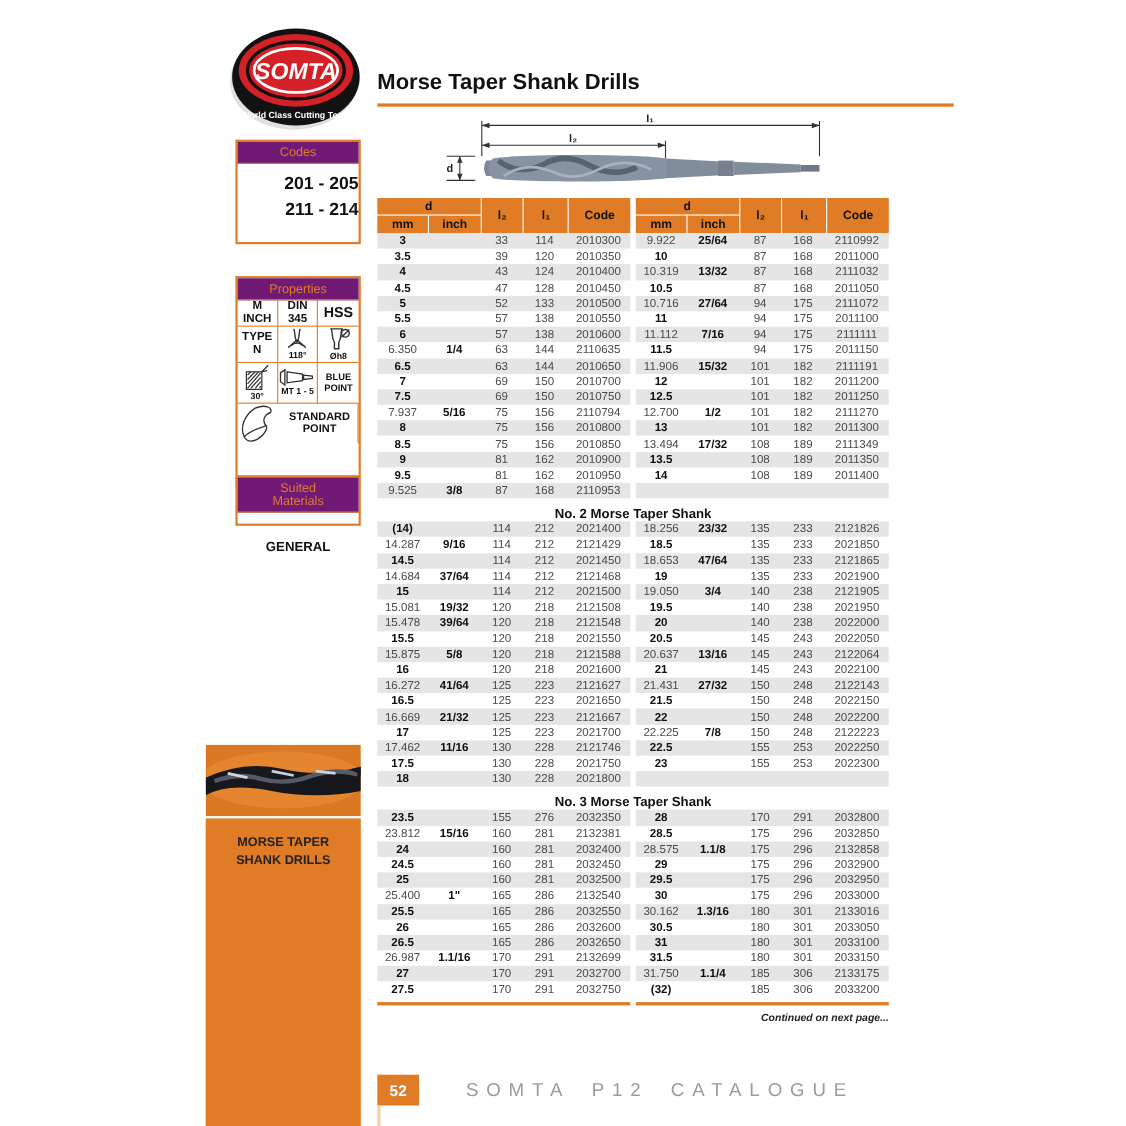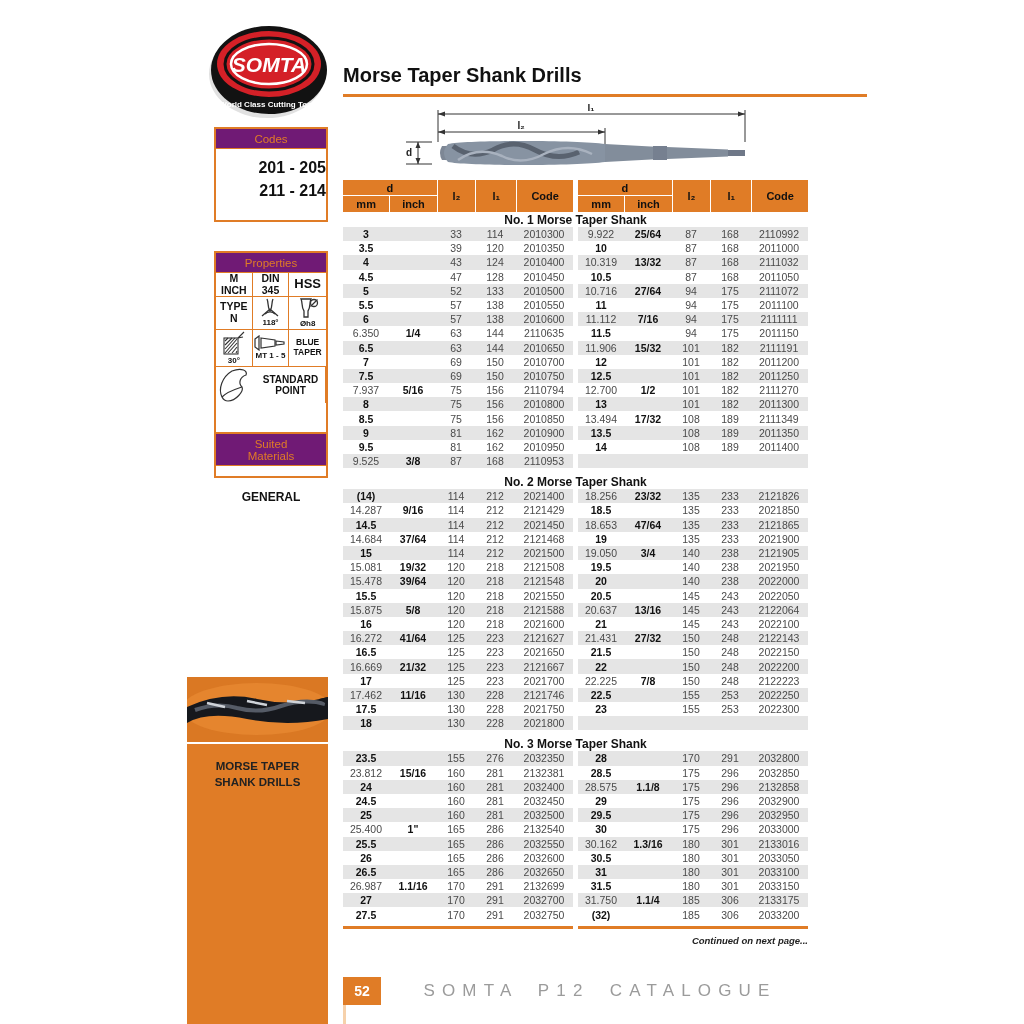--- a/index.html
+++ b/index.html
@@ -190,21 +190,21 @@
             <svg width="34" height="16" viewBox="0 0 34 16" fill="none" stroke="#333" stroke-width="1.2">
               <polygon points="2,4 6,1 6,15 2,12"></polygon>
               <polygon points="8,3 22,5 22,11 8,13"></polygon>
               <polygon points="23,6 31,7 31,9 23,10"></polygon>
             </svg>
           </span>
           <div class="cap">MT 1 - 5</div>
         </div>
         <div class="pcell small">
           <div>BLUE</div>
-          <div>TAPER</div>
+          <div>POINT</div>
         </div>
         <div class="pcell full">
           <span>
             <svg width="34" height="36" viewBox="0 0 34 36" fill="none" stroke="#333" stroke-width="1.2">
               <path d="M6 30 C2 22 6 10 16 4 C26 0 32 4 30 8 C24 10 22 16 26 20 C28 24 20 34 12 34 C8 34 7 32 6 30 Z"></path>
               <path d="M6 30 C12 24 20 22 26 20"></path>
             </svg>
           </span>
           <div class="">STANDARD POINT</div>
         </div>
@@ -257,21 +257,20 @@
             <div class="hcell">inch</div>
           </div>
         </div>
         <div class="hcell hc-l2">l₂</div>
         <div class="hcell hc-l1">l₁</div>
         <div class="hcell hc-code">Code</div>
       </div>
     </div>
     <div id="sections-host">
         <div class="section">
-          <div class="section-title">No. 1 Morse Taper Shank</div>
           <div class="cols">
             <div class="tcol">
               <div class="trow metric">
                 <span class="c-mm">3</span>
                 <span class="c-inch"></span>
                 <span class="c-l2">33</span>
                 <span class="c-l1">114</span>
                 <span class="c-code">2010300</span>
               </div>
               <div class="trow metric">

